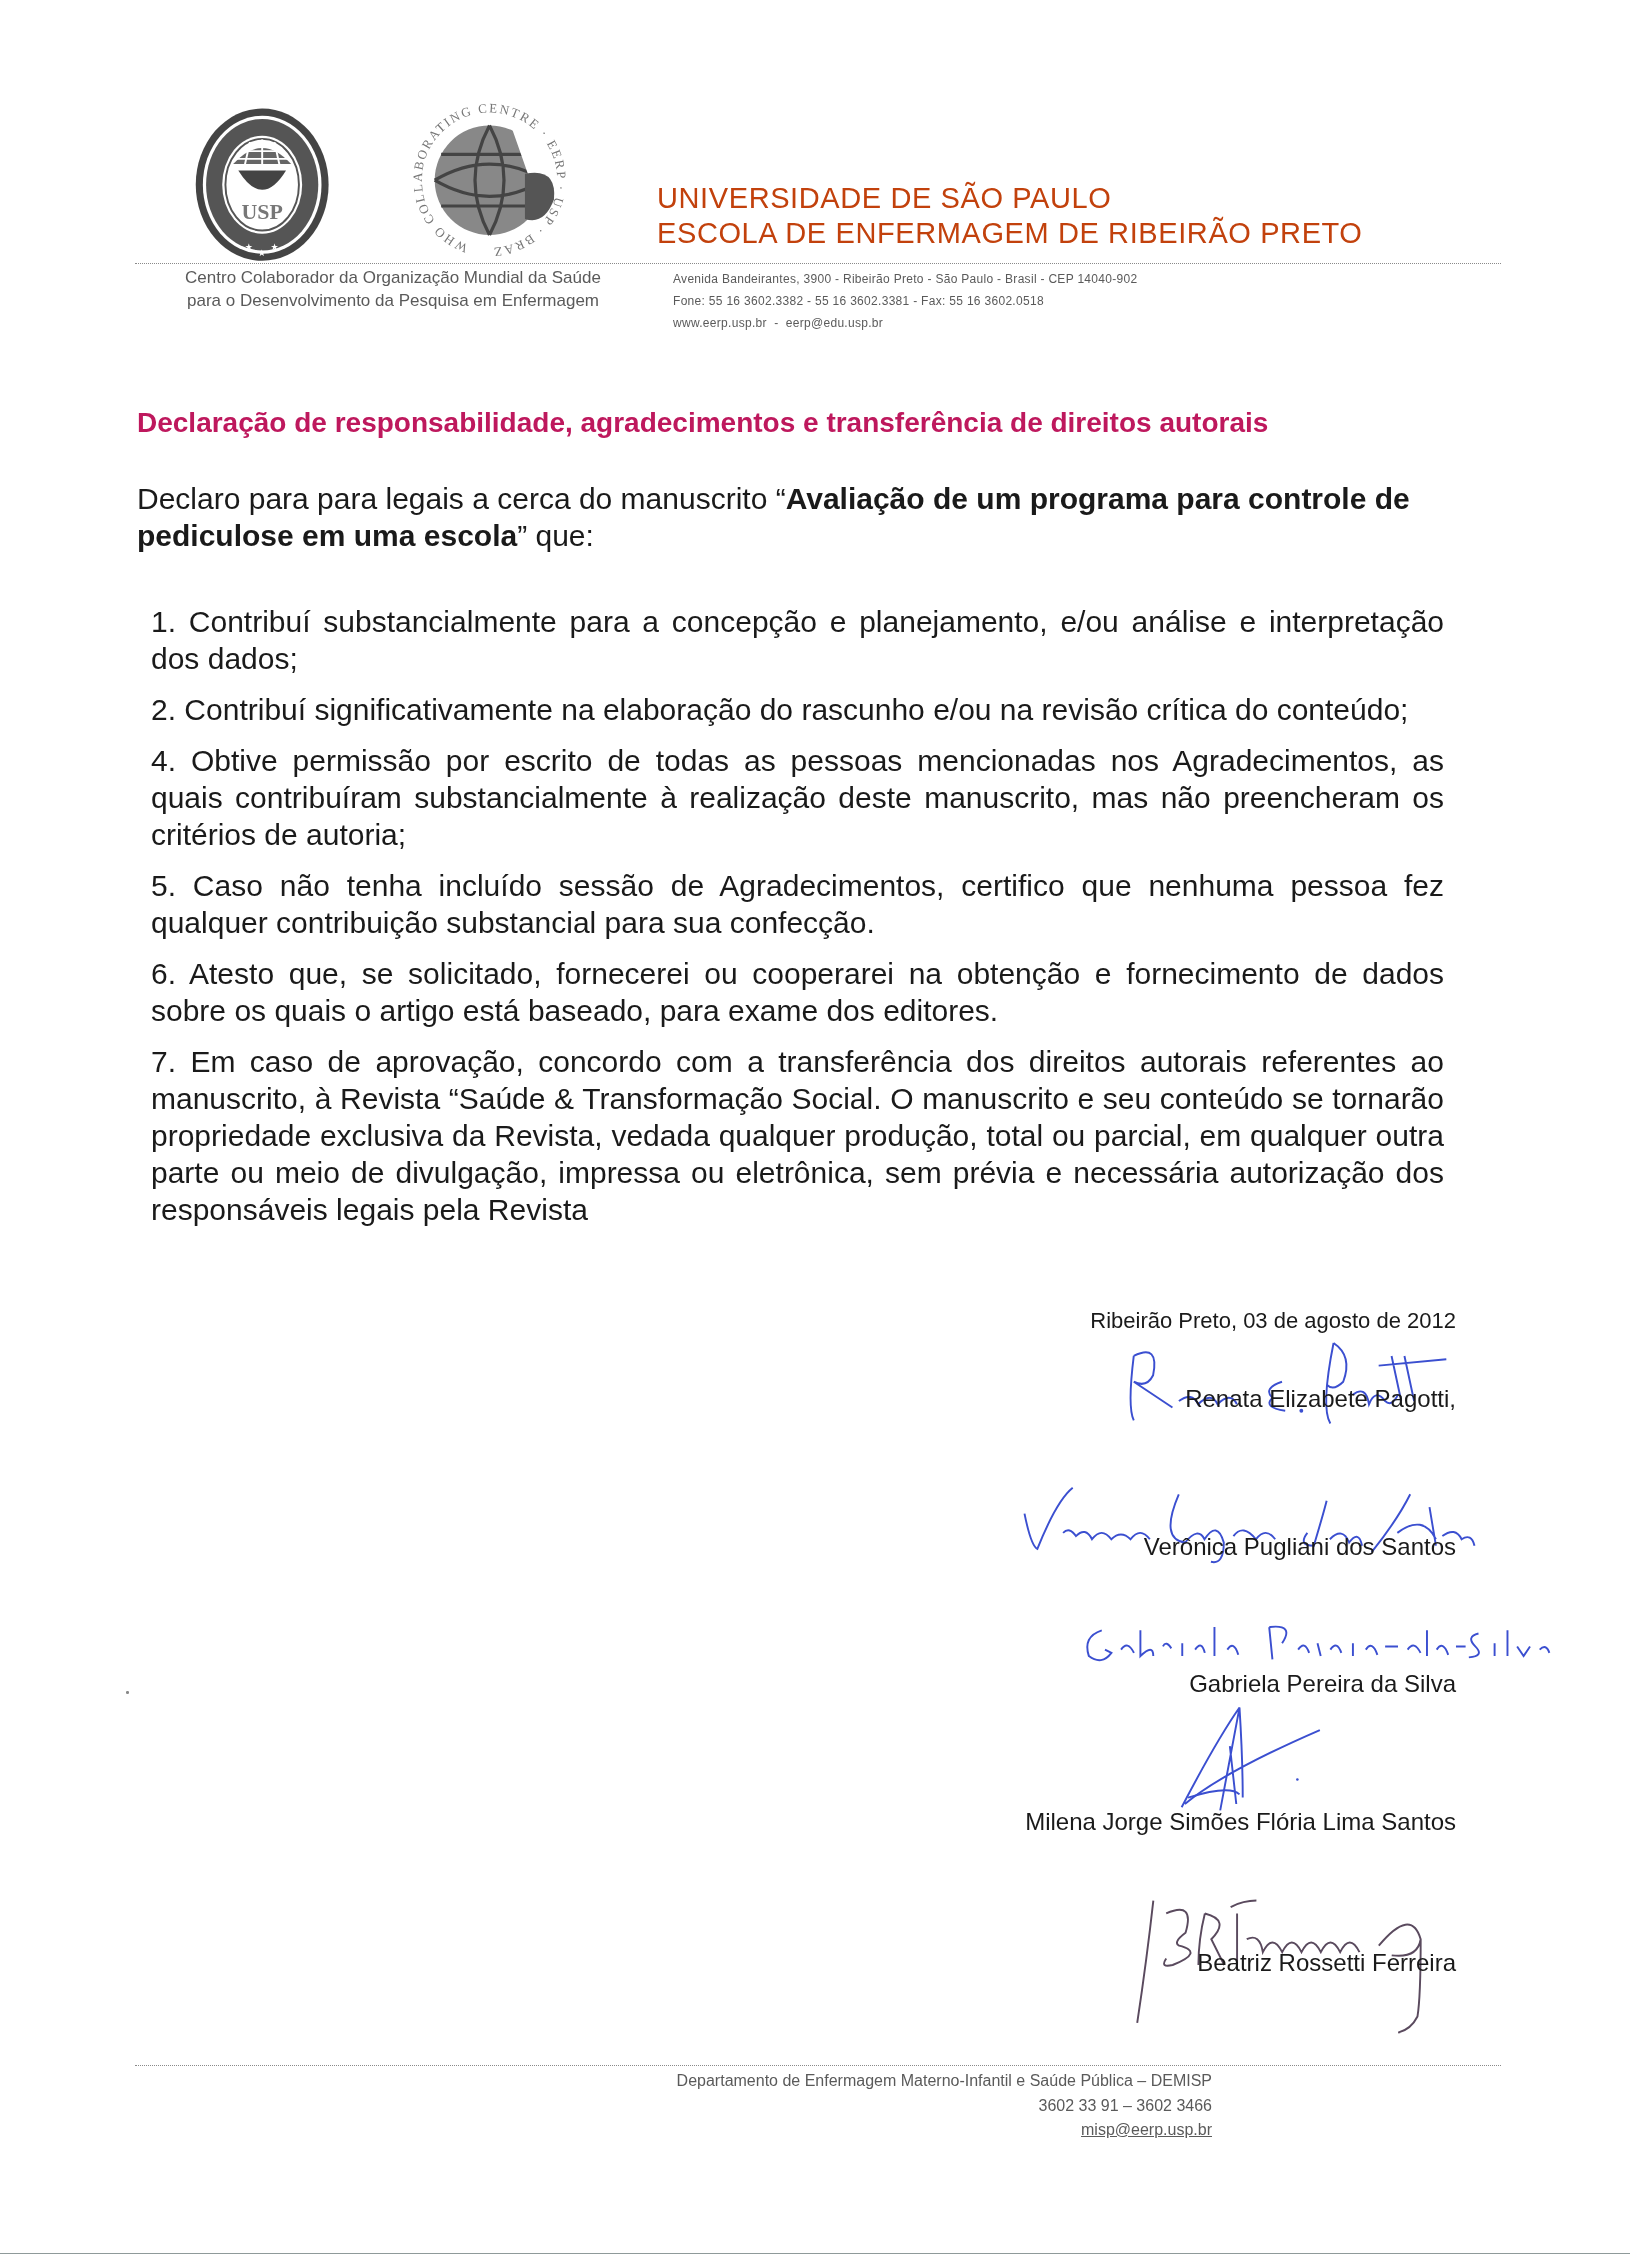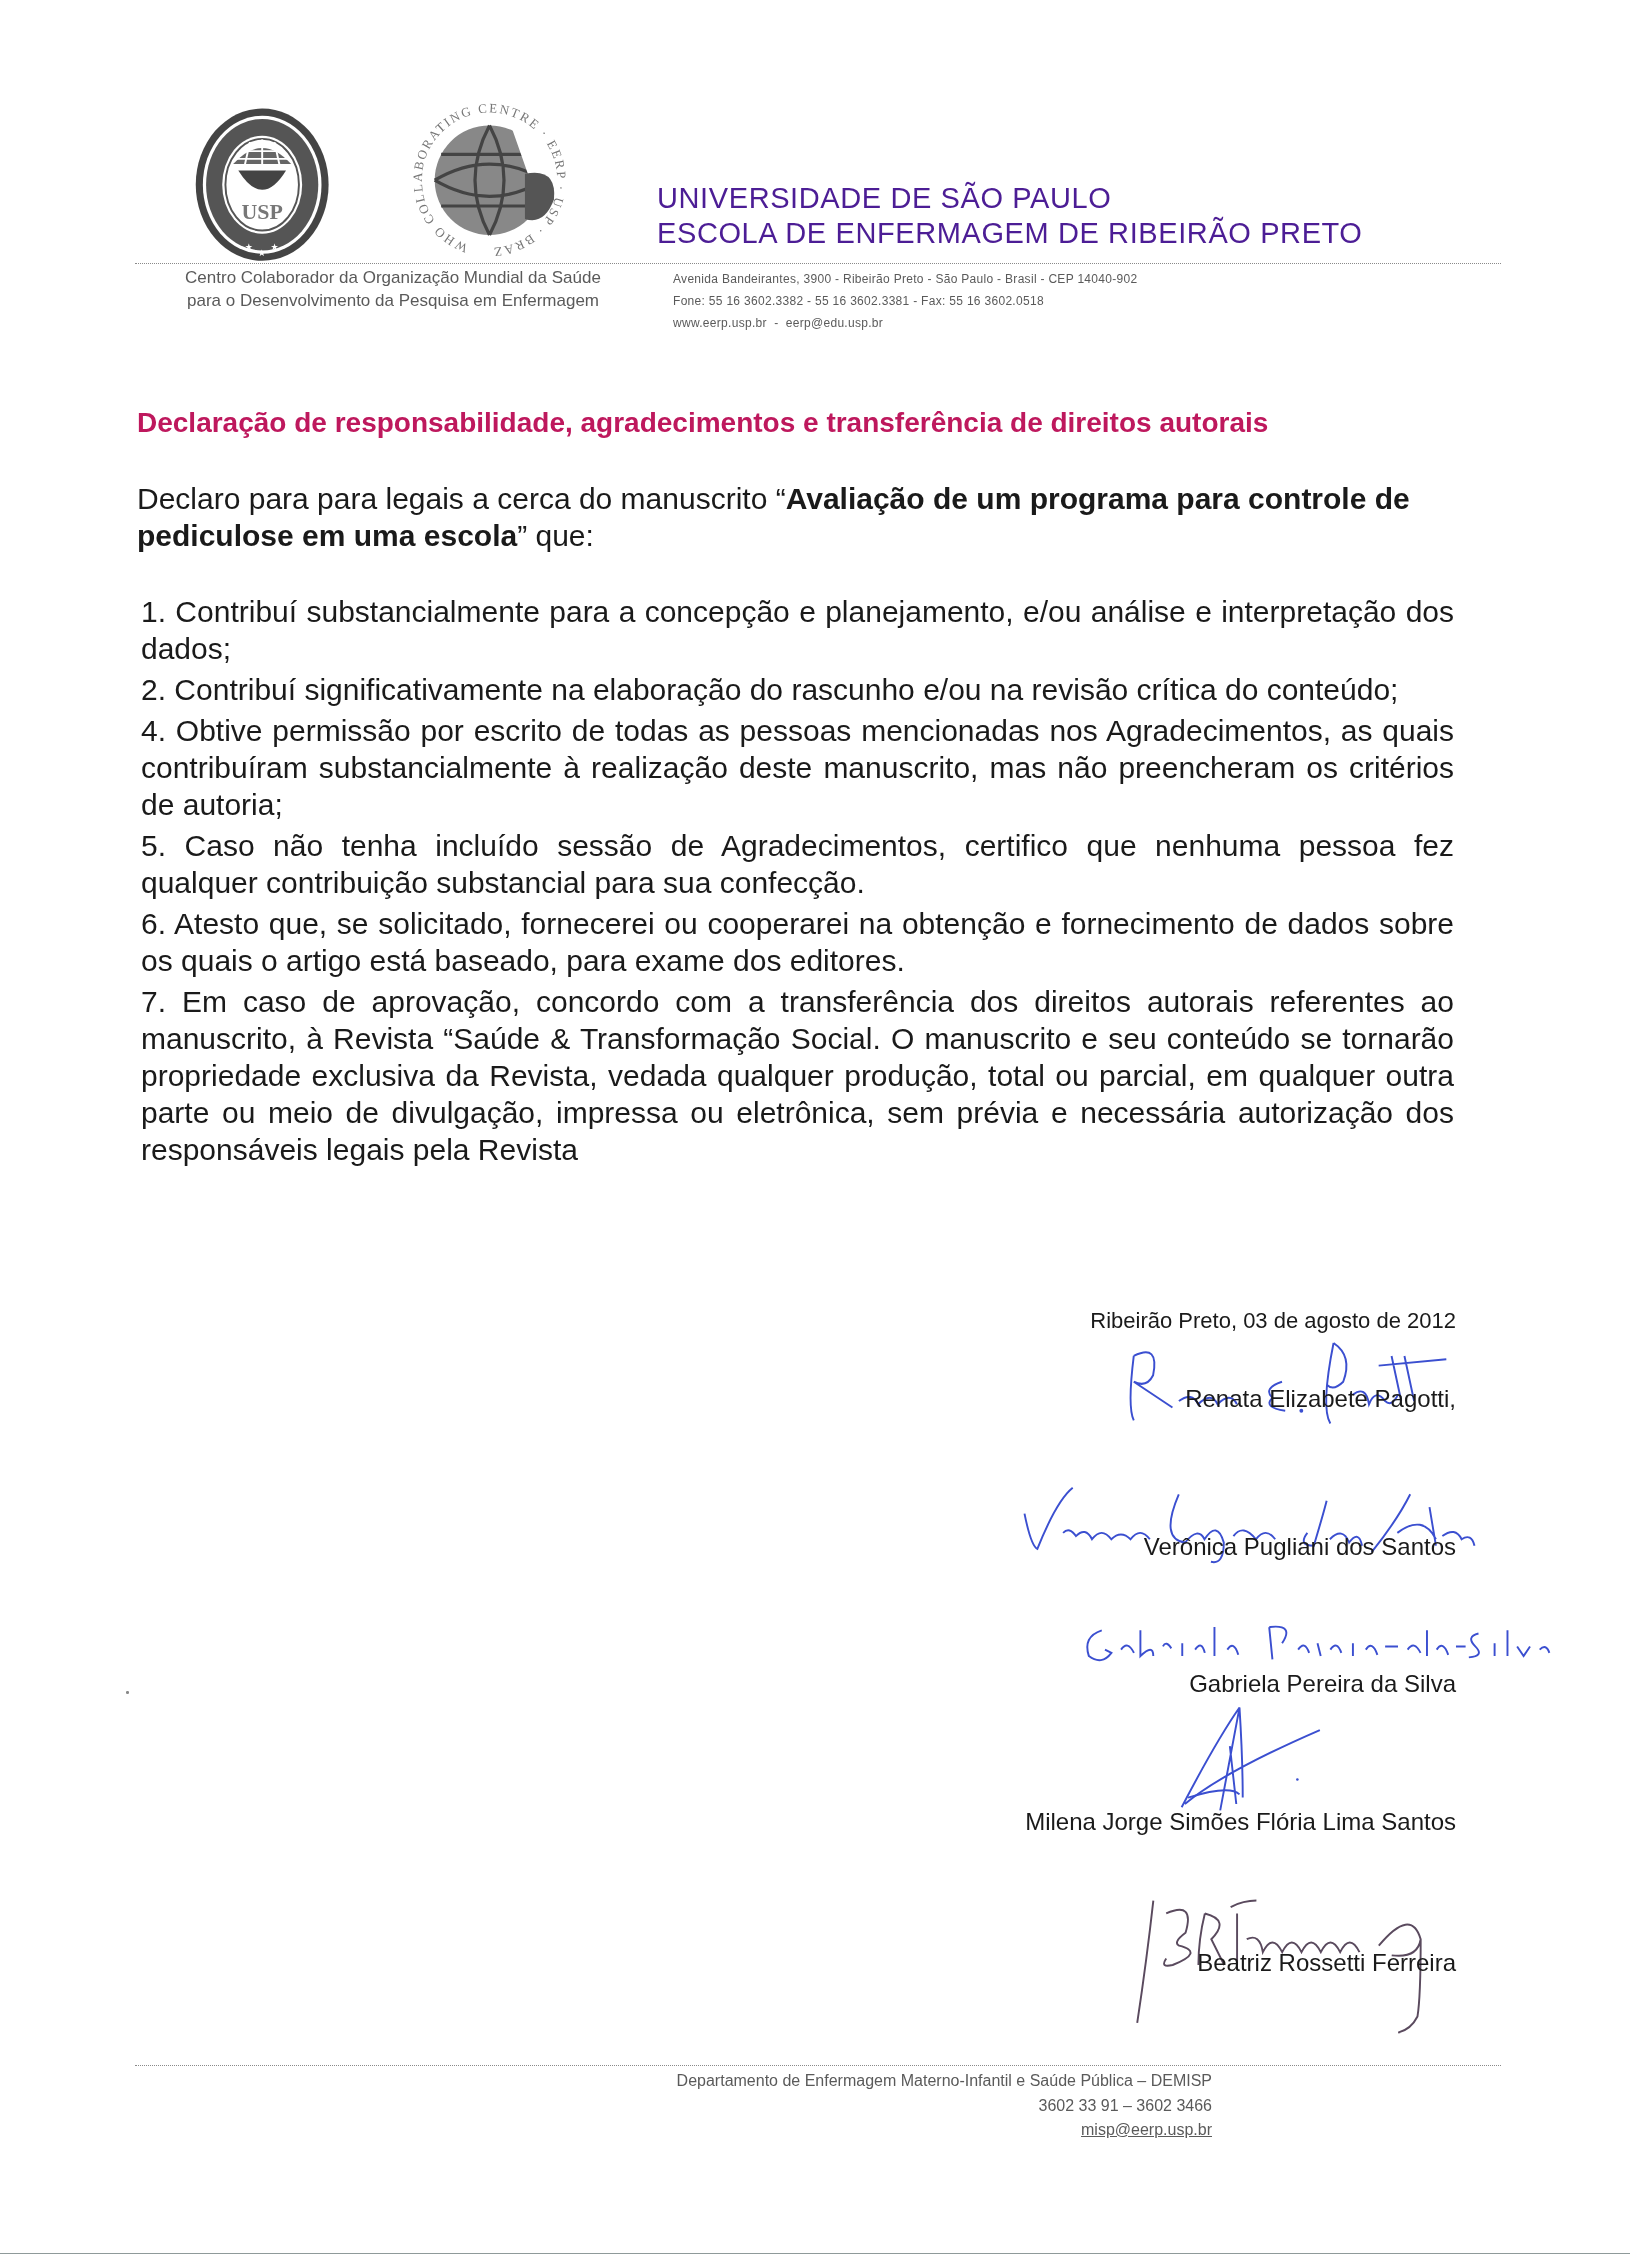--- a/index.html
+++ b/index.html
@@ -2,34 +2,34 @@
 <html style="font-size:10.3px"><head>
 <meta charset="utf-8">
 <style>
   html, body { margin:0; padding:0; background:#ffffff; }
   body { width:1643px; height:2261px; position:relative; overflow:hidden; font-family:"Liberation Sans", sans-serif; color:#1a1a1a; }
   .abs { position:absolute; }
 
   
   .logo-usp { left:193px; top:106px; width:139px; height:158px; }
   .logo-who { left:396px; top:90px; width:187px; height:174px; }
-  .inst-name { left:657px; font-size:29px; color:#4c1d95; letter-spacing:0.6px; line-height:33px; white-space:nowrap; font-weight:normal; }
+  .inst-name { left:657px; font-size:29px; color:#c2410c; letter-spacing:0.6px; line-height:33px; white-space:nowrap; font-weight:normal; }
   .inst-1 { top:182px; }
   .inst-2 { top:217px; }
   .hr-dotted { border-top:1.9px dotted #8a8a8a; height:0; }
   .hr-head { left:135px; top:263px; width:1366px; }
   .center-info { left:148px; top:267px; width:490px; text-align:center; font-size:17px; line-height:22.5px; color:#5a5a5a; }
   .address { left:673px; top:268px; font-size:12px; line-height:22px; color:#5a5a5a; white-space:nowrap; letter-spacing:0.3px; }
 
   
   .title { left:137px; top:407px; font-size:28px; font-weight:bold; color:#be185d; white-space:nowrap; }
   .intro { left:137px; top:480px; width:1321px; font-size:30px; line-height:37px; }
   .intro b { font-weight:bold; }
   .items { left:137px; top:589px; width:1321px; font-size:30px; line-height:37px; }
-  .item { text-align:justify; margin:4px; }
+  .item { text-align:justify; margin:14px; }
   .date { right:187px; top:1308px; font-size:22px; white-space:nowrap;margin-left:37px; }
 
   
   .sig { right:187px; font-size:24px; white-space:nowrap; text-align:right; }
   .sig-renata { top:1385px; }
   .sig-veronica { top:1533px; }
   .sig-gabriela { top:1670px; }
   .sig-milena { top:1808px; }
   .sig-beatriz { top:1949px; }
   .ink { position:absolute; }

